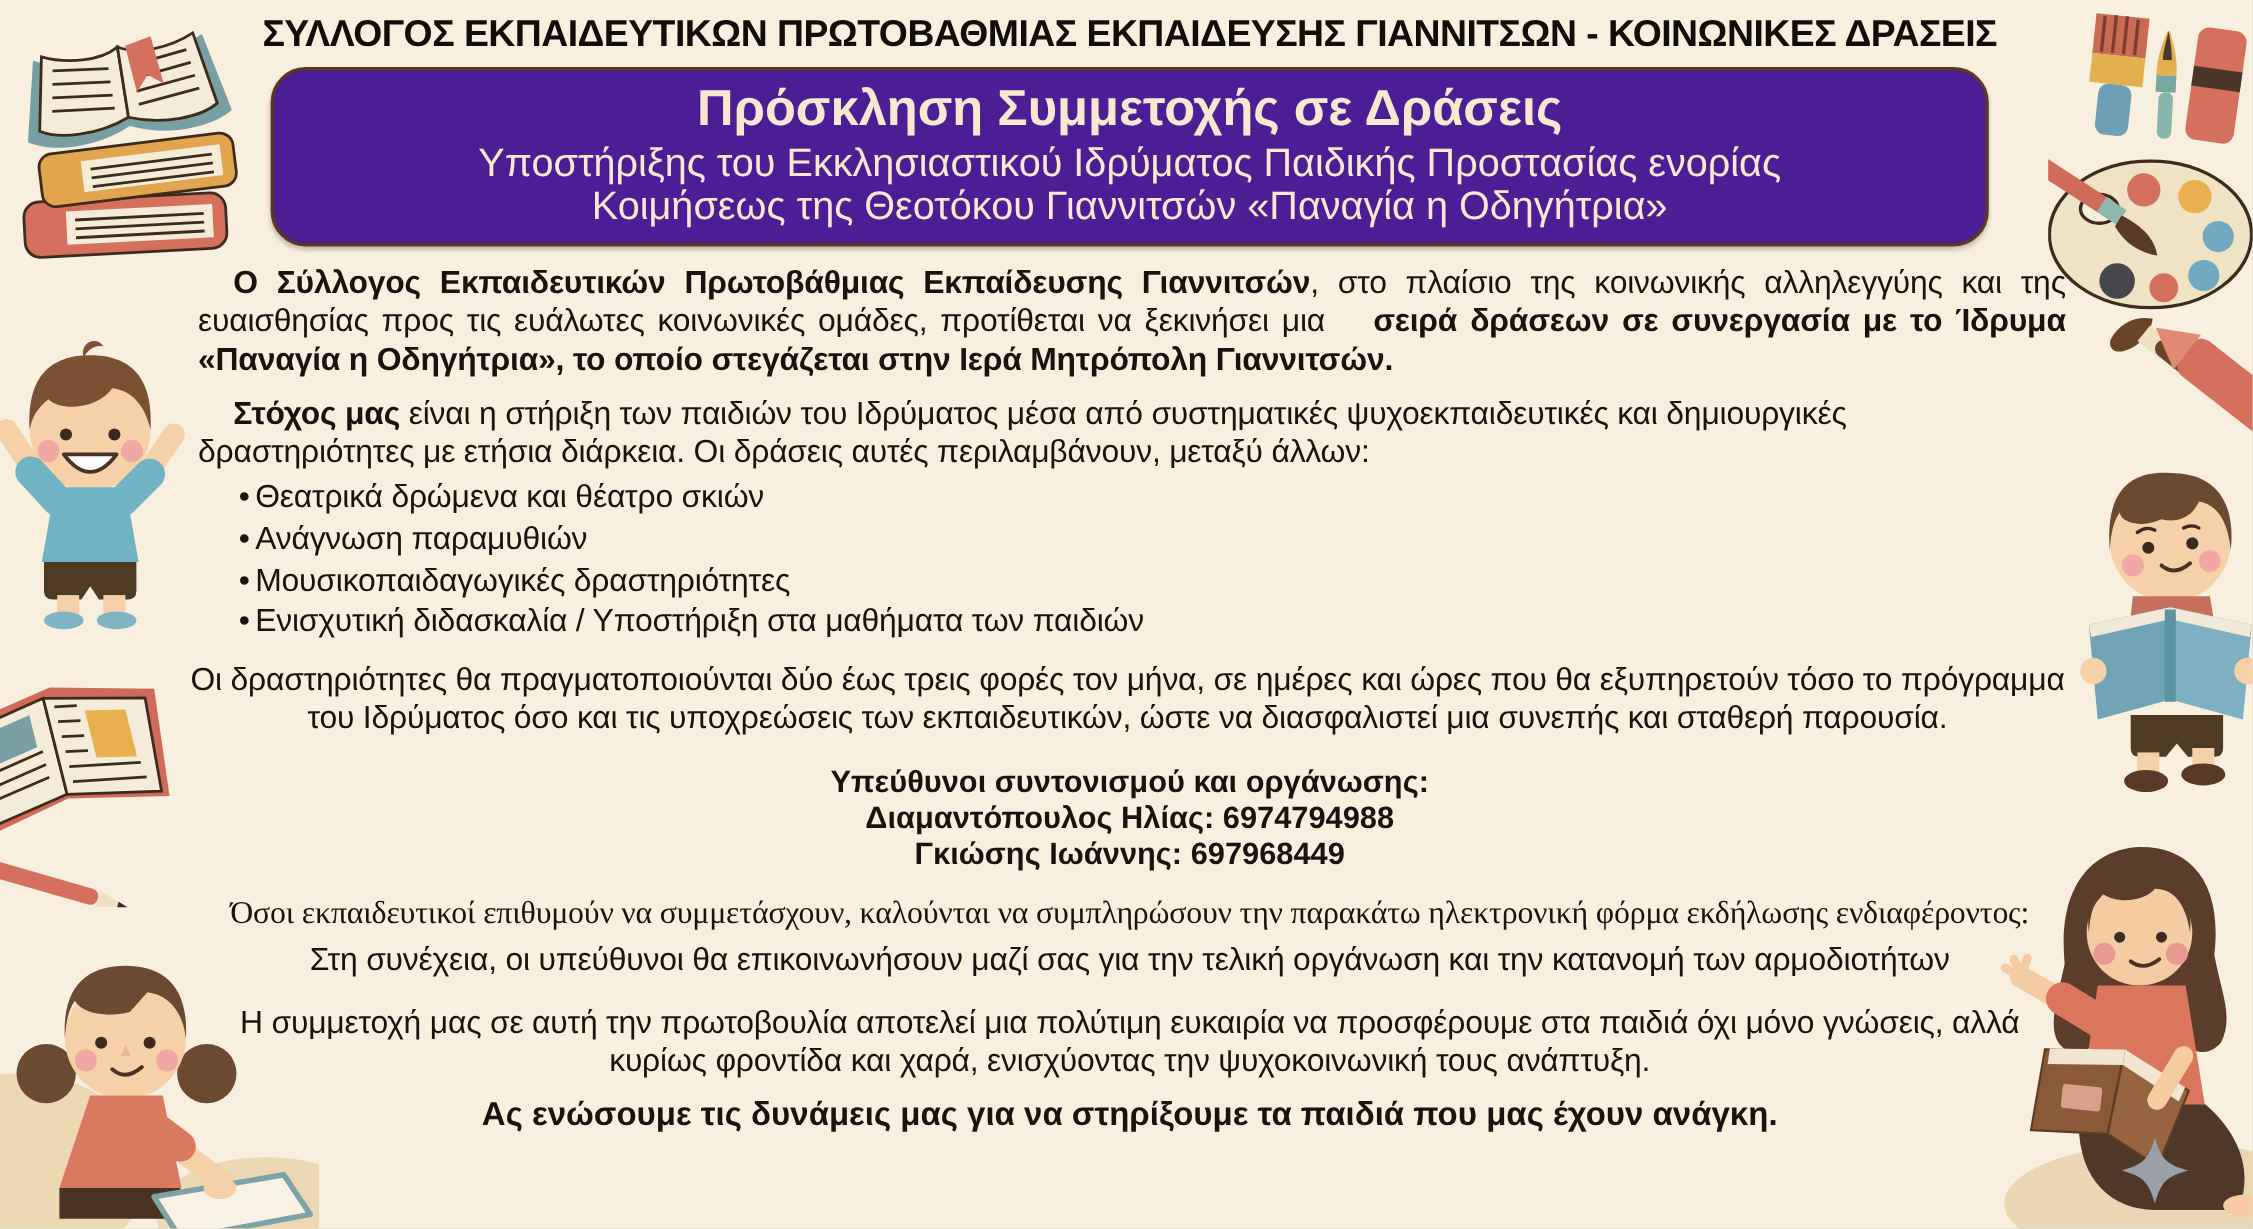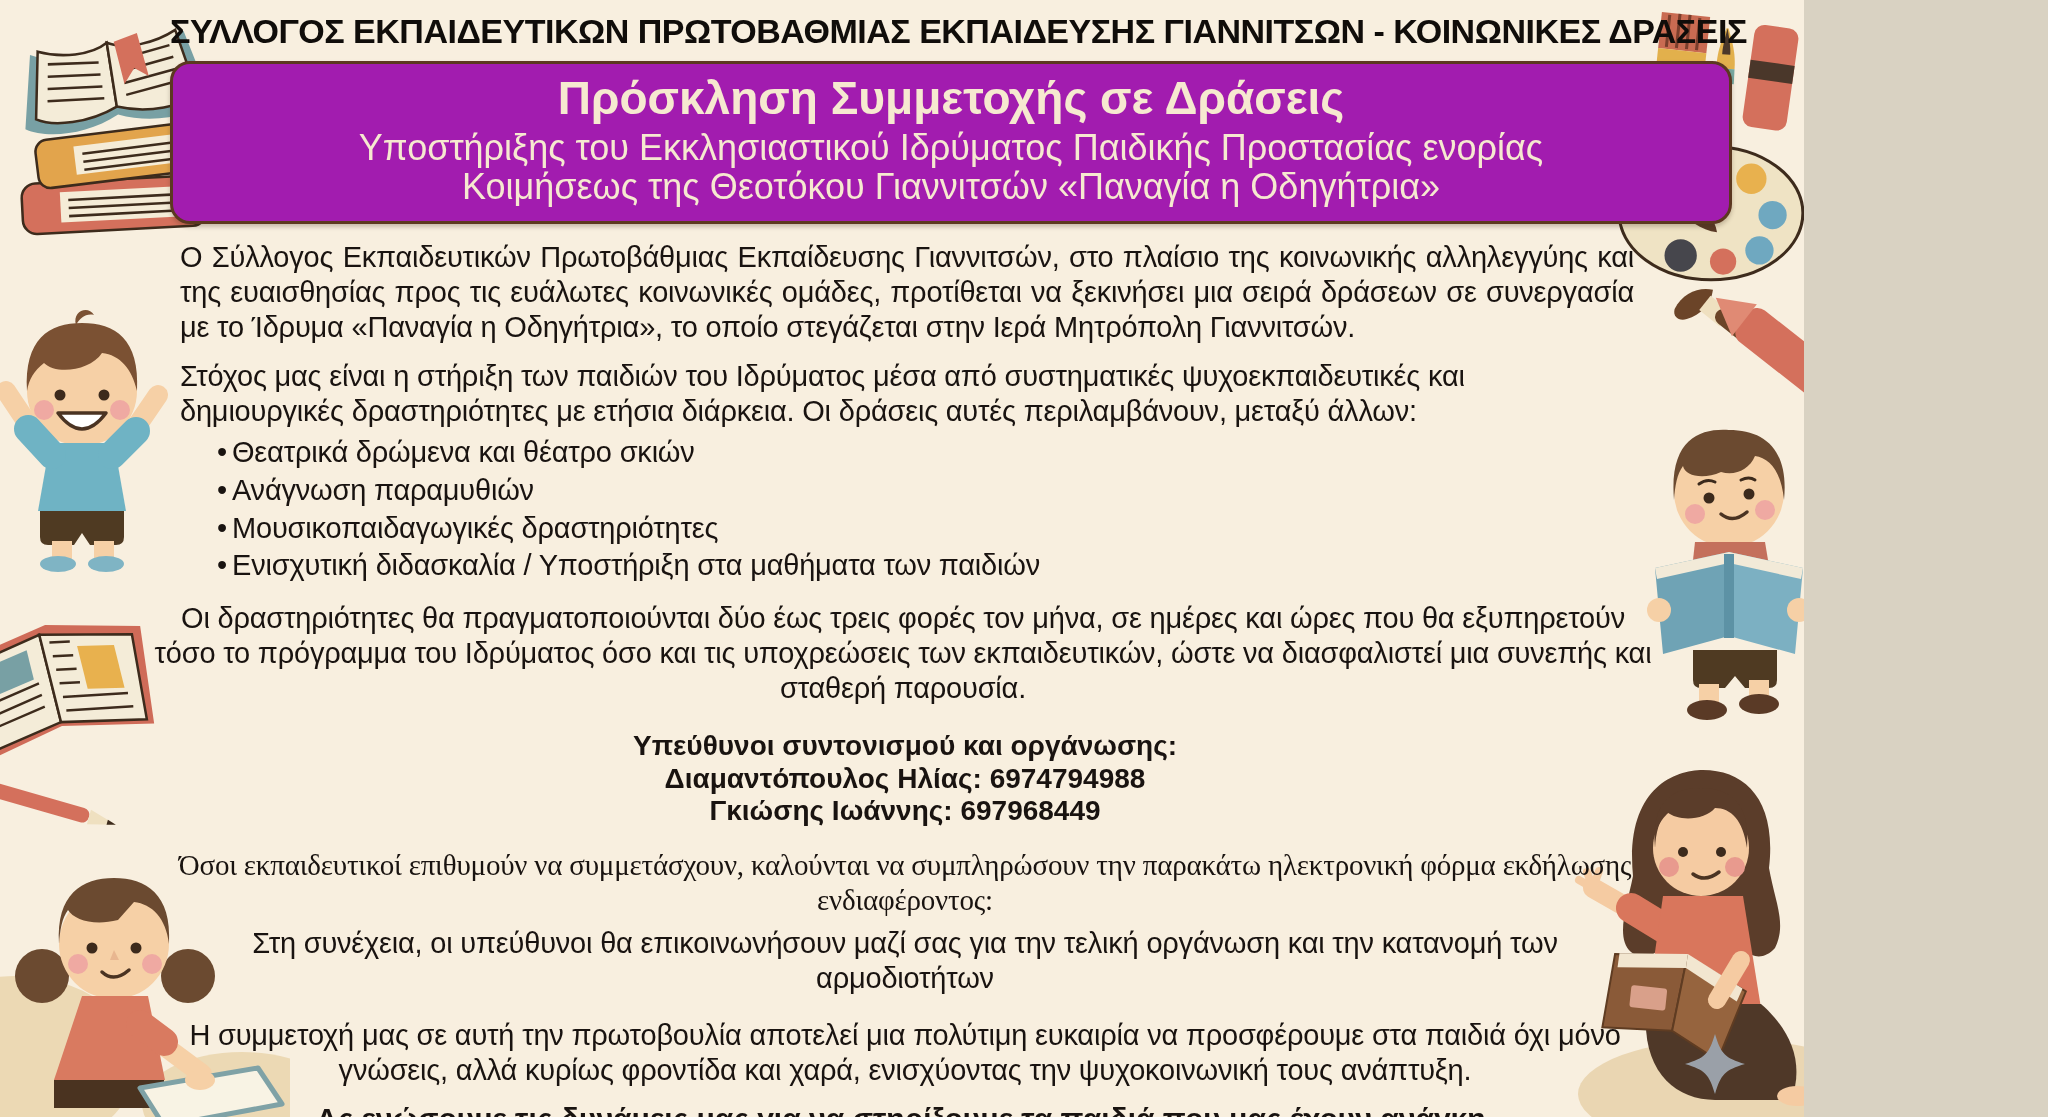--- a/index.html
+++ b/index.html
@@ -1,18 +1,18 @@
 <!DOCTYPE html>
 <html lang="el"><head>
 <meta charset="utf-8">
 <style>
   html,body{margin:0;padding:0;background:#d9d2c2;}
   .poster{
     position:relative;
-    width:1804px;height:1117px;
+    width:2048px;height:1117px;
     background:#f8efdf;
     overflow:hidden;
     font-family:"Liberation Sans", sans-serif;
     color:#191310;
   }
   .deco{position:absolute;z-index:1;}
   .content{position:absolute;inset:0;z-index:2;padding:6px 164px 0 170px;}
 
   .top-title{
     text-align:center;
@@ -20,36 +20,36 @@
     font-size:34px;
     letter-spacing:-0.5px;
     margin:6px 0 0 0;
     white-space:nowrap;
     color:#100d0a;
   }
 
   .header-box{
     width:1500px;
     margin:10px auto 0 auto;
-    background:#a21caf;
+    background:#4c1d95;
     border:3px solid #5c3820;
-    border-radius:20px;
+    border-radius:32px;
     text-align:center;
     color:#f6e9d0;
     padding:8px 28px 14px 28px;
     box-shadow:0 3px 4px rgba(60,40,20,0.25);
   }
   .header-box .hb-title{font-size:46px;font-weight:bold;line-height:1.08;margin:2px 0 4px 0;}
   .header-box .hb-sub{font-size:36px;font-weight:normal;line-height:1.1;margin:0;}
 
   p{margin:0;}
   .body-text{font-size:29px;line-height:1.21;letter-spacing:-0.2px;}
   .p-intro{margin:16px 6px 0 10px;text-align:justify;}
   .p-goal{margin:14px 6px 0 10px;text-align:left;}
-  b,.bold{font-weight:normal;}
+  b,.bold{font-weight:bold;margin-left:32px;}
 
   ul.activities{list-style:none;margin:5px 0 0 42px;padding:0;}
   ul.activities li{font-size:29px;line-height:1.3;letter-spacing:-0.2px;}
   ul.activities .dot{display:inline-block;width:20px;text-align:center;}
 
   .p-schedule{margin:16px -12px 0 -16px;text-align:center;}
   .coordinators{margin-top:24px;text-align:center;font-weight:bold;font-size:28px;line-height:1.16;}
   .p-participation{margin:20px -16px 0 -16px;text-align:center;font-family:Liberation Serif, serif;}
   .form-link{
     display:block;text-align:center;

